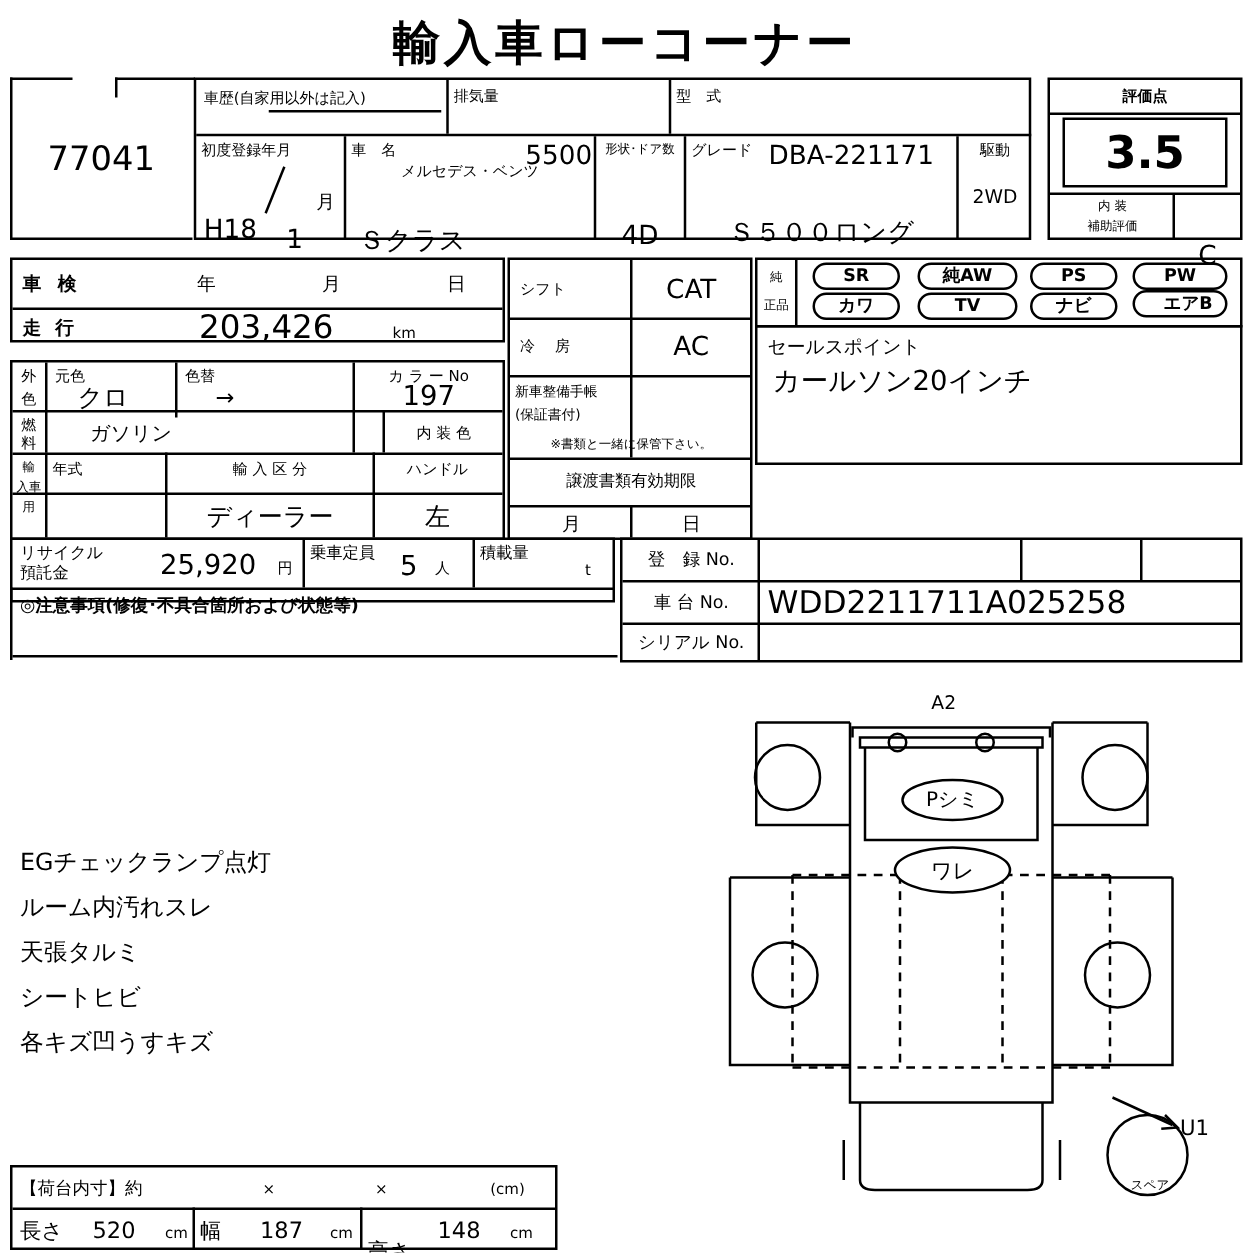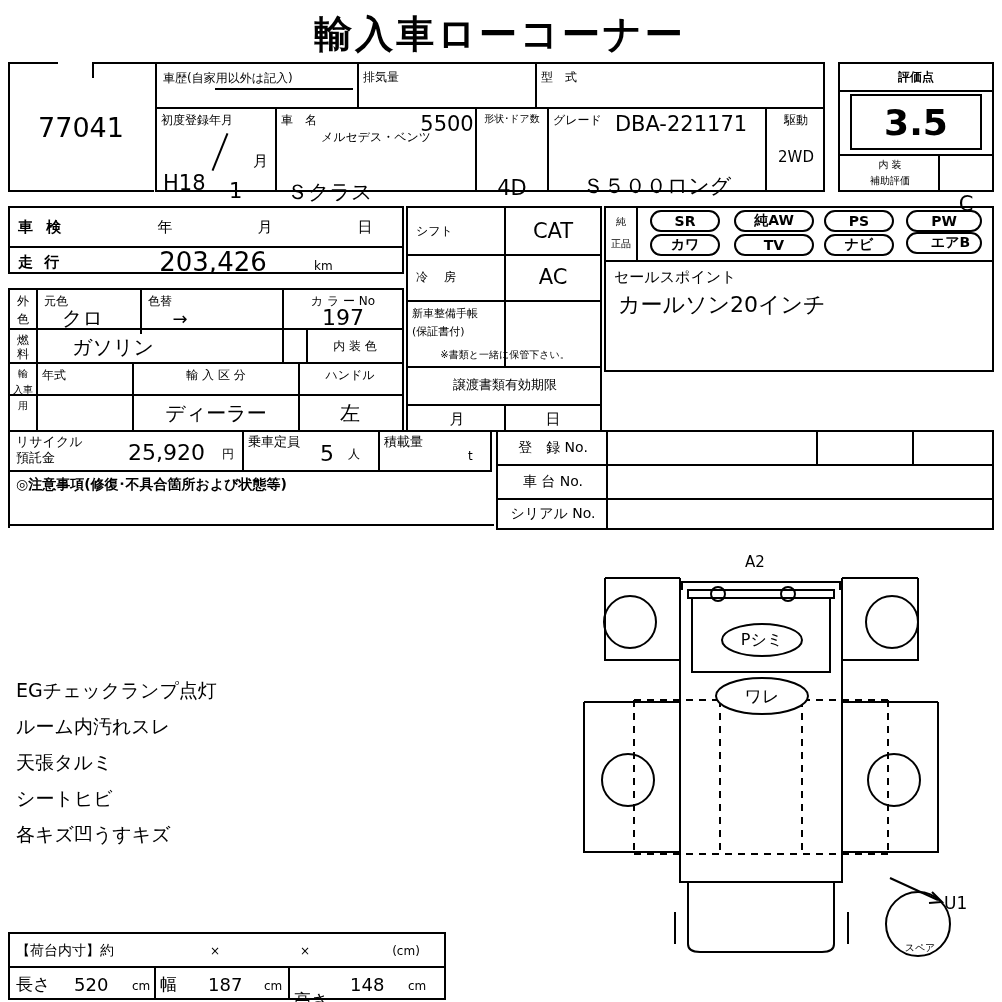--- a/index.html
+++ b/index.html
@@ -115,36 +115,36 @@
     <div class="abs ctr sm" style="left:0;top:20px;width:26px;height:18px;">色</div>
     <div class="abs lft sm" style="left:34px;top:2px;width:70px;height:18px;">元色</div>
     <div class="abs lft sm" style="left:138px;top:2px;width:70px;height:18px;">色替</div>
     <div class="abs ctr sm" style="left:274px;top:2px;width:118px;height:18px;">カ ラ ー No</div>
     <div class="abs lft lbl" style="left:52px;top:16px;width:80px;height:24px;font-size:20px;">クロ</div>
     <div class="abs ctr lbl" style="left:130px;top:16px;width:80px;height:24px;font-size:18px;">→</div>
     <div class="abs ctr" style="left:274px;top:14px;width:118px;height:26px;font-size:22px;">197</div>
 
     <div class="abs ctr sm" style="left:0;top:42px;width:26px;height:16px;">燃</div>
     <div class="abs ctr sm" style="left:0;top:56px;width:26px;height:16px;">料</div>
-    <div class="abs lft" style="left:62px;top:42px;width:180px;height:30px;font-size:20px;">ガソリン</div>
+    <div class="abs lft" style="left:62px;top:42px;width:180px;height:30px;font-size:16px;">ガソリン</div>
     <div class="abs ctr sm" style="left:298px;top:46px;width:94px;height:20px;">内 装 色</div>
 
     <div class="abs ctr xs" style="left:0;top:76px;width:26px;height:16px;">輸</div>
     <div class="abs ctr xs" style="left:0;top:92px;width:26px;height:16px;">入車</div>
     <div class="abs ctr xs" style="left:0;top:108px;width:26px;height:16px;">用</div>
     <div class="abs lft sm" style="left:32px;top:76px;width:80px;height:18px;">年式</div>
     <div class="abs ctr sm" style="left:126px;top:76px;width:160px;height:18px;">輸 入 区 分</div>
     <div class="abs ctr sm" style="left:288px;top:76px;width:104px;height:18px;">ハンドル</div>
     <div class="abs" style="left:122px;top:72px;width:2px;height:68px;background:#000;"></div>
     <div class="abs" style="left:288px;top:72px;width:2px;height:68px;background:#000;"></div>
     <div class="abs ctr lbl" style="left:124px;top:108px;width:164px;height:30px;font-size:20px;">ディーラー</div>
     <div class="abs ctr lbl" style="left:288px;top:108px;width:104px;height:30px;font-size:20px;">左</div>
   </div>
 
-  <div class="abs bx" style="left:8px;top:430px;width:484px;height:42px;">
+  <div class="abs bx" style="left:8px;top:430px;width:484px;height:52px;">
     <div class="abs" style="left:232px;top:0;width:2px;height:38px;background:#000;"></div>
     <div class="abs" style="left:368px;top:0;width:2px;height:38px;background:#000;"></div>
     <div class="abs lft xs" style="left:6px;top:2px;width:100px;height:16px;font-size:13px;">リサイクル</div>
     <div class="abs lft xs" style="left:6px;top:18px;width:100px;height:16px;font-size:13px;">預託金</div>
     <div class="abs lft" style="left:118px;top:6px;width:110px;height:28px;font-size:22px;">25,920</div>
     <div class="abs lft sm" style="left:212px;top:12px;width:24px;height:20px;">円</div>
     <div class="abs lft xs" style="left:238px;top:2px;width:80px;height:16px;font-size:13px;">乗車定員</div>
     <div class="abs lft" style="left:310px;top:8px;width:30px;height:26px;font-size:22px;">5</div>
     <div class="abs lft sm" style="left:338px;top:12px;width:30px;height:20px;">人</div>
     <div class="abs lft xs" style="left:374px;top:2px;width:80px;height:16px;font-size:13px;">積載量</div>
@@ -203,20 +203,21 @@
     <div class="abs" style="left:0;top:32px;width:494px;height:2px;background:#000;"></div>
     <div class="abs" style="left:0;top:66px;width:494px;height:2px;background:#000;"></div>
     <div class="abs" style="left:108px;top:0;width:2px;height:96px;background:#000;"></div>
     <div class="abs" style="left:318px;top:0;width:2px;height:32px;background:#000;"></div>
     <div class="abs" style="left:414px;top:0;width:2px;height:32px;background:#000;"></div>
 
     <div class="abs ctr sm" style="left:2px;top:4px;width:106px;height:24px;font-size:14px;">登　録 No.</div>
     <div class="abs lft lbl" style="left:116px;top:4px;width:200px;height:24px;"></div>
 
     <div class="abs ctr sm" style="left:2px;top:38px;width:106px;height:24px;font-size:14px;">車 台 No.</div>
+    <div class="abs lft" style="left:116px;top:34px;width:376px;height:30px;font-size:25px;">WDD2211711A025258</div>
 
     <div class="abs ctr sm" style="left:2px;top:70px;width:106px;height:24px;font-size:14px;">シリアル No.</div>
     <div class="abs lft lbl" style="left:116px;top:70px;width:376px;height:24px;"></div>
   </div>
 
   <div class="abs" style="left:12px;top:640px;width:420px;height:230px;">
     <div class="abs rep" style="left:4px;top:72px;width:400px;height:28px;">ルーム内汚れスレ</div>
     <div class="abs rep" style="left:4px;top:36px;width:400px;height:28px;">EGチェックランプ点灯</div>
     <div class="abs rep" style="left:4px;top:108px;width:400px;height:28px;">天張タルミ</div>
     <div class="abs rep" style="left:4px;top:144px;width:400px;height:28px;">シートヒビ</div>

